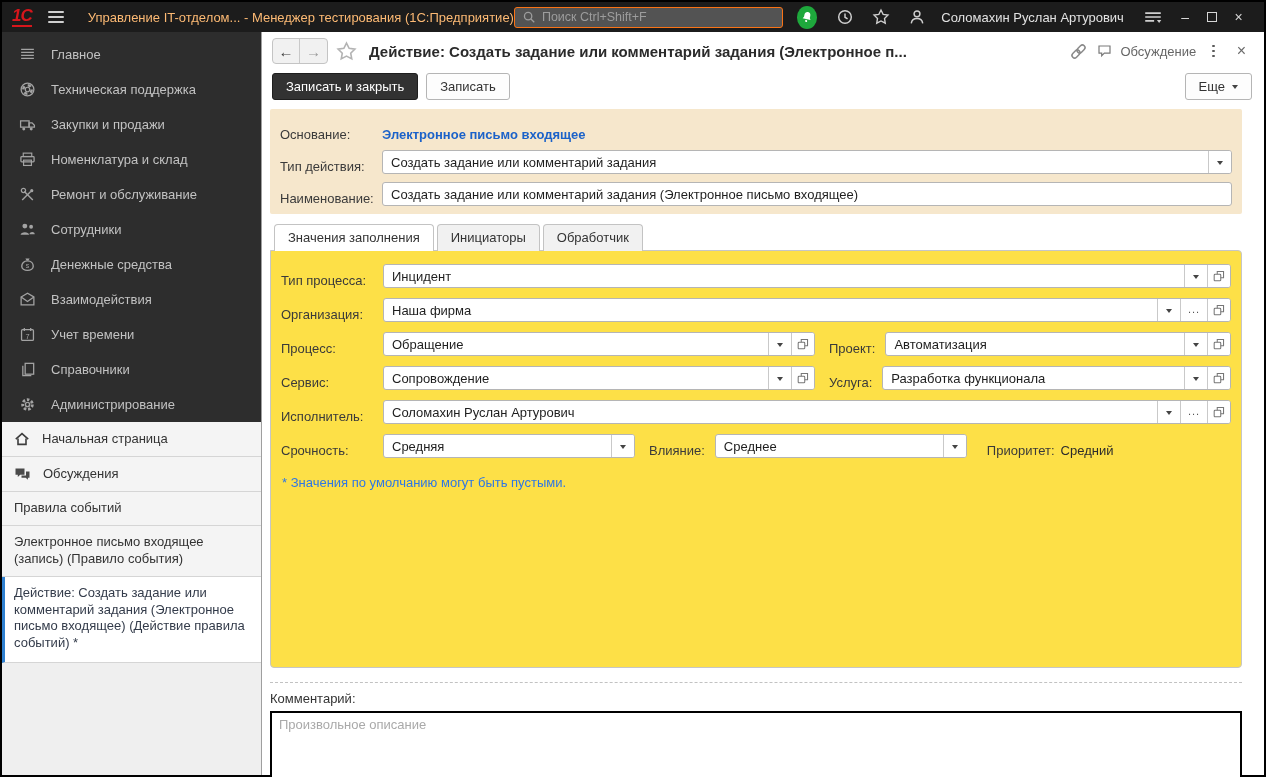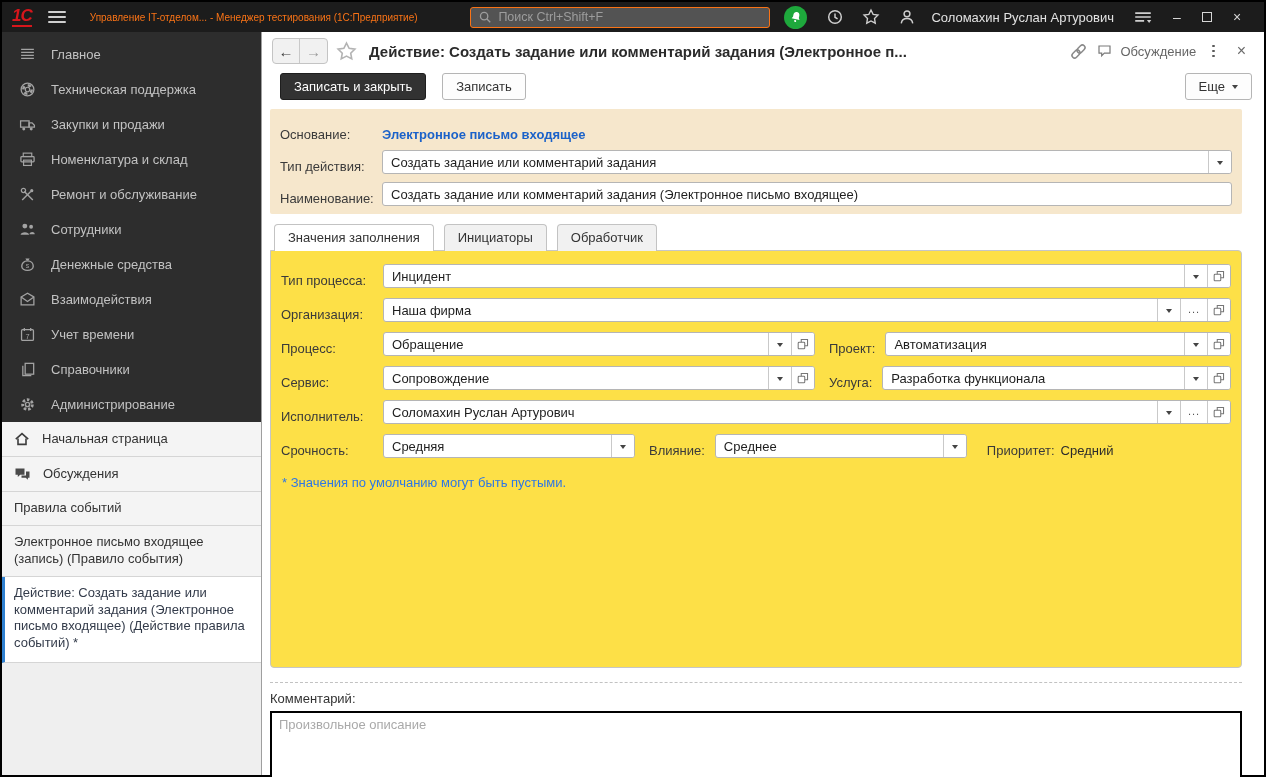--- a/index.html
+++ b/index.html
@@ -5,21 +5,21 @@
   * { box-sizing: border-box; margin: 0; padding: 0; }
   html, body { width: 1266px; height: 777px; overflow: hidden; }
   body { font-family: "Liberation Sans", "DejaVu Sans", sans-serif; font-size: 13px; background: #000; }
   .window { width: 1266px; height: 777px; border: 2px solid #000; display: flex; flex-direction: column; background: #fff; }
 
   
   .titlebar { height: 30px; flex: none; background: #1c1c1c; display: flex; align-items: center; padding: 0 12px 0 10px; color: #d9d9d9; }
   .logo-1c { font-weight: 800; font-style: italic; font-size: 17px; color: #d6161c; letter-spacing: -1px; margin-right: 16px; border-bottom: 2px solid #d6161c; line-height: 1; padding-bottom: 1px; }
   .burger { width: 18px; margin-right: 24px; cursor: pointer; }
   .burger div { height: 2px; background: #cfcfcf; margin: 3px 0; border-radius: 1px; }
-  .app-title { color: #f97316; font-size: 10px; white-space: nowrap; }
+  .app-title { color: #fdba74; font-size: 13px; white-space: nowrap; }
   .tb-spacer { flex: 1; }
   .tb-search { width: 300px; height: 21px; background: #535353; border: 1px solid #f97316; border-radius: 3px; display: flex; align-items: center; padding: 0 7px; gap: 6px; margin-right: 12px; }
   .tb-search input { background: transparent; border: none; outline: none; color: #b5b5b5; font-size: 12.5px; width: 100%; font-family: "Liberation Sans", sans-serif; }
   .tb-search input::placeholder { color: #9d9d9d; }
   .green-badge { width: 23px; height: 23px; border-radius: 50%; background: #1ea83c; display: flex; align-items: center; justify-content: center; margin: 0 10px 0 2px; cursor: pointer; }
   .tb-ic { margin: 0 9px; cursor: pointer; display: flex; align-items: center; }
   .tb-user { color: #e2e2e2; font-size: 13px; margin: 0 10px 0 6px; white-space: nowrap; }
   .win-btn { color: #d6d6d6; width: 30px; text-align: center; font-size: 14px; cursor: pointer; }
   .win-max { display: inline-block; width: 10px; height: 10px; border: 1px solid #d6d6d6; }
 
@@ -42,42 +42,42 @@
   .navbtn { width: 27px; height: 24px; display: flex; align-items: center; justify-content: center; font-size: 15px; cursor: pointer; }
   .navbtn.back { color: #3d3d3d; border-right: 1px solid #c9c9c9; }
   .navbtn.fwd { color: #9a9a9a; }
   .doc-title { font-size: 15px; font-weight: bold; color: #2b2b2b; white-space: nowrap; overflow: hidden; text-overflow: ellipsis; flex: 1; margin-left: 4px; }
   .disc-group { display: flex; align-items: center; gap: 7px; color: #666; cursor: pointer; white-space: nowrap; }
   .dots-v { display: flex; flex-direction: column; gap: 2.5px; padding: 0 8px; cursor: pointer; }
   .dots-v i { width: 2.5px; height: 2.5px; background: #5a5a5a; border-radius: 50%; }
   .doc-close { color: #6a6a6a; font-size: 16px; padding: 0 6px; cursor: pointer; }
 
   .doc-toolbar { flex: none; display: flex; align-items: center; gap: 8px; padding: 3px 12px 7px 10px; }
-  .btn { height: 27px; border-radius: 3px; padding: 0 13px; font-size: 13px; cursor: pointer; display: inline-flex; align-items: center; gap: 7px; font-family: "Liberation Sans", sans-serif; margin-left: 8px; }
+  .btn { height: 27px; border-radius: 3px; padding: 0 13px; font-size: 13px; cursor: pointer; display: inline-flex; align-items: center; gap: 7px; font-family: "Liberation Sans", sans-serif; }
   .btn-dark { background: #323232; border: 1px solid #1e1e1e; color: #fff; }
   .btn-light { background: #fdfdfd; border: 1px solid #b5b5b5; color: #333; }
   .tb2-spacer { flex: 1; }
   .caret-dn { width: 0; height: 0; border: 3.5px solid transparent; border-top: 4.5px solid #444; margin-top: 4px; }
 
   .doc-body { flex: 1; padding: 2px 22px 0 8px; display: flex; flex-direction: column; min-height: 0; }
 
   
   .orange-panel { background: #f6e7cc; border-radius: 2px; padding: 9px 10px 8px 10px; flex: none; }
   .frow { display: flex; align-items: flex-end; margin-bottom: 8px; height: 24px; }
   .orange-panel .frow:last-child { margin-bottom: 0; }
   .flabel { width: 102px; flex: none; color: #3a3a3a; }
   .link-val { color: #1b62c9; font-weight: bold; cursor: pointer; }
   .igroup { display: flex; align-items: stretch; height: 24px; background: #fff; border: 1px solid #b5b5b5; border-radius: 3px; overflow: hidden; }
   .igroup.grow { flex: 1; min-width: 0; }
   .igroup input { border: none; outline: none; flex: 1; min-width: 0; padding: 0 8px; font-size: 13px; color: #1e1e1e; font-family: "Liberation Sans", sans-serif; background: transparent; }
   .seg { width: 23px; flex: none; border-left: 1px solid #c9c9c9; display: flex; align-items: center; justify-content: center; cursor: pointer; background: #fff; }
   .seg.dots3 { width: 27px; color: #555; font-size: 11px; letter-spacing: 1px; align-items: flex-end; padding-bottom: 6px; }
 
   
-  .tabs { display: flex; gap: 10px; margin-top: 10px; margin-bottom: -1px; position: relative; z-index: 2; padding-left: 4px; }
+  .tabs { display: flex; gap: 3px; margin-top: 10px; margin-bottom: -1px; position: relative; z-index: 2; padding-left: 4px; }
   .tab { padding: 5px 13px 5px 13px; background: #f1f1f1; border: 1px solid #c3c3c3; border-bottom: none; border-radius: 4px 4px 0 0; color: #333; cursor: pointer; }
   .tab.active { background: #fff; position: relative; z-index: 3; padding-bottom: 6px; }
 
   .tab-panel { border: 1px solid #c6c6c6; border-radius: 0 4px 4px 4px; background: #fde047; height: 418px; padding: 13px 10px 0 10px; flex: none; position: relative; z-index: 1; }
   .tab-panel .frow { margin-bottom: 10px; }
   .col1-fixed { width: 432px; flex: none; }
   .lbl2 { flex: none; margin: 0 10px 0 14px; color: #3a3a3a; }
   .w250 { width: 252px; flex: none; }
   .prio { margin-left: 20px; color: #3a3a3a; white-space: nowrap; }
   .prio b { font-weight: normal; color: #2c2c2c; margin-left: 6px; }

